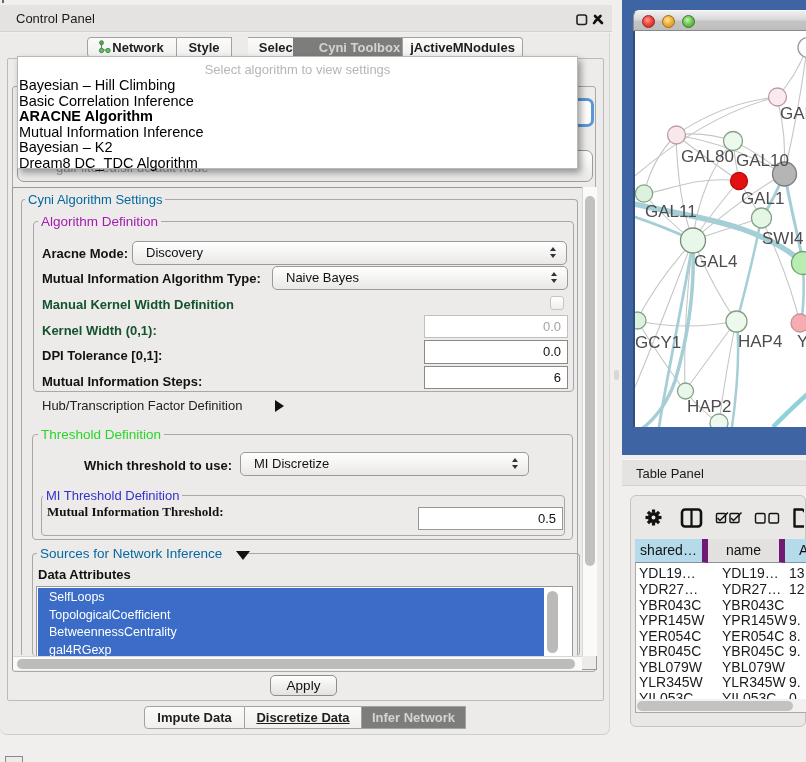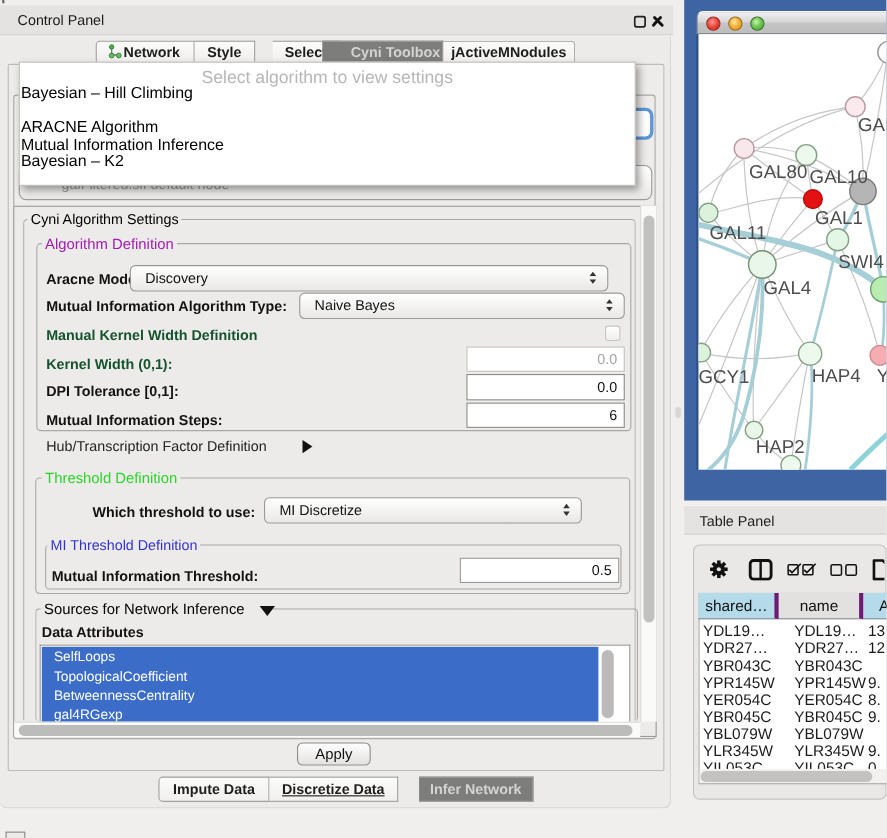--- a/index.html
+++ b/index.html
@@ -16,45 +16,45 @@
   
   #content { left:7px; top:58px; width:597px; height:643px; background:#edecea; border:1px solid #bcbbb9; border-radius:2px; }
   #outergroup { left:12px; top:86px; width:584px; height:586px; border:1px solid #aaa9a7; border-radius:3px; }
   
   #scrollpane { left:12px; top:187px; width:585px; height:483px; border:1px solid #9a9997; background:#ecebe9; }
   .vtrack { left:582px; top:187px; width:15px; height:469px; background:#fafaf8; border-left:1px solid #d8d7d5; }
   .vthumb { left:584.5px; top:196px; width:10px; height:370px; background:#c1c1bf; border-radius:5px; }
   .htrack { left:13px; top:656px; width:569px; height:14px; background:#fafaf8; border-top:1px solid #d8d7d5; }
   .hthumb { left:17px; top:658.5px; width:558px; height:10px; background:#bcbcba; border-radius:5px; }
   .group { position:absolute; border:1px solid #a9a8a6; border-radius:4px; }
-  .gtitle { position:absolute; background:#ecebe9; padding:0 3px; font-size:13px; color:#000000; white-space:nowrap; }
+  .gtitle { position:absolute; background:#ecebe9; padding:0 3px; font-size:13px; color:#0369a1; white-space:nowrap; }
   .lbl { position:absolute; font-size:13px; font-weight:700; color:#121212; white-space:nowrap; }
   .lbl.dis { color:#14532d; }
   .combo { position:absolute; background:linear-gradient(#ffffff,#e9e8e6); border:1px solid #9b9a98; border-radius:5px; font-size:13px; color:#111; }
   .combo .ct { position:absolute; left:13px; top:3px; }
   .arr { position:absolute; right:9px; width:7px; }
   .arr .up { width:0;height:0;border-left:3.5px solid transparent;border-right:3.5px solid transparent;border-bottom:4.5px solid #333; margin-bottom:2.5px;}
   .arr .dn { width:0;height:0;border-left:3.5px solid transparent;border-right:3.5px solid transparent;border-top:4.5px solid #333;}
   .field { position:absolute; background:#fff; text-align:right; font-size:13px; color:#111; padding-right:6px; }
   
   #overlay { left:17px; top:56px; width:561px; height:113px; background:#fff; border:1px solid #b9b8b6; box-shadow:3px 4px 7px rgba(0,0,0,0.38); z-index:30; }
-  #overlay .hd { position:absolute; left:0; top:5px; width:100%; text-align:center; font-size:16px; color:#b7b6b4; }
+  #overlay .hd { position:absolute; left:0; top:5px; width:100%; text-align:center; font-size:13px; color:#b7b6b4; }
   #overlay .it { position:absolute; left:1px; font-size:14.5px; color:#000; white-space:nowrap; }
   
   #desktop { left:622px; top:0; width:184px; height:455px; background:#3e64a3; }
   #macwin { left:633px; top:10px; width:173px; height:417px; }
   #mactitle { left:0; top:0; width:173px; height:21px; background:linear-gradient(#f0f0f0 0%,#d8d8d8 45%,#c4c4c4 55%,#bdbdbd 100%); border-top-left-radius:6px; border-top:1px solid #f8f8f8; border-left:1px solid #909090; border-bottom:1px solid #8a8a8a; }
   .light { position:absolute; top:4px; width:13px; height:13px; border-radius:50%; }
   #netview { left:635px; top:31px; width:171px; height:396px; background:#fff; }
   
   #tpstrip { left:622px; top:459px; width:184px; height:27px; background:#e4e3e1; border-top:1px solid #f6f6f2; border-bottom:1px solid #d2d1cf; }
   #tpstrip .t { position:absolute; left:14px; top:6px; font-size:13px; color:#1a1a1a; }
   #tpanel { left:630px; top:495px; width:176px; height:232px; background:#e9e8e6; border:1px solid #c5c4c2; border-radius:6px; }
   #ttable { left:635px; top:539px; width:171px; height:173px; background:#fff; border-left:1px solid #a9a8a6; border-top:1px solid #a9a8a6; }
-  .hc { position:absolute; top:539px; height:24px; border-right:4px solid #701a75; border-bottom:1px solid #889098; font-size:14px; color:#111; text-align:center; line-height:23px; }
+  .hc { position:absolute; top:539px; height:24px; border-right:6px solid #701a75; border-bottom:1px solid #889098; font-size:14px; color:#111; text-align:center; line-height:23px; }
   .trow { position:absolute; font-size:14px; color:#1b1b1b; white-space:nowrap; }
 </style>
 </head>
 <body>
 
 <div class="abs" style="left:2px;top:0;width:2px;height:3px;background:#666;"></div>
 
 <div class="abs" id="titlebar">
     <div class="t">Control Panel</div>
   <svg class="abs" style="left:576px;top:9px" width="30" height="12" viewBox="0 0 30 12">
@@ -90,21 +90,21 @@
 <div class="abs vthumb"></div>
 <div class="abs htrack"></div>
 <div class="abs hthumb"></div>
 
 <div class="group" style="left:21px;top:199px;width:557px;height:456px;border-bottom:none;border-bottom-left-radius:0;border-bottom-right-radius:0;"></div>
 <div class="gtitle" style="left:25px;top:192px;">Cyni Algorithm Settings</div>
 
 <div class="group" style="left:33px;top:221px;width:541px;height:171px;"></div>
 <div class="gtitle" style="left:38px;top:214px;color:#a21caf;font-size:13.5px;">Algorithm Definition</div>
 <div class="lbl" style="left:42px;top:246px;">Aracne Mode:</div>
-<div class="combo" style="left:118px;top:241px;width:435px;height:24px;">
+<div class="combo" style="left:132px;top:241px;width:435px;height:24px;">
     <div class="ct">Discovery</div>
   <div class="arr" style="top:5px;">
       <div class="up"></div>
       <div class="dn"></div>
     </div>
   </div>
 <div class="lbl" style="left:42px;top:271px;">Mutual Information Algorithm Type:</div>
 <div class="combo" style="left:272px;top:266px;width:296px;height:24px;">
     <div class="ct">Naive Bayes</div>
   <div class="arr" style="top:5px;">
@@ -130,21 +130,21 @@
 <div class="combo" style="left:240px;top:452px;width:289px;height:24px;">
     <div class="ct">MI Discretize</div>
   <div class="arr" style="top:5px;">
       <div class="up"></div>
       <div class="dn"></div>
     </div>
   </div>
 
 <div class="group" style="left:41px;top:495px;width:524px;height:41px;"></div>
 <div class="gtitle" style="left:43px;top:488px;color:#3132cf;">MI Threshold Definition</div>
-<div class="lbl" style="left:47px;top:516px;">Mutual Information Threshold:</div>
+<div class="lbl" style="left:47px;top:504px;font-family:Liberation Serif, serif;">Mutual Information Threshold:</div>
 <div class="field" style="left:418px;top:507px;width:145px;height:23px;border:1px solid #989795;line-height:21px;">0.5</div>
 
 <div class="group" style="left:32px;top:553px;width:548px;height:103px;border-bottom:none;"></div>
 <div class="gtitle" style="left:37px;top:546px;font-size:13.5px;padding-right:26px;">Sources for Network Inference</div>
 <div class="abs" style="left:236px;top:551px;width:0;height:0;border-left:7.5px solid transparent;border-right:7.5px solid transparent;border-top:9px solid #111;"></div>
 <div class="lbl" style="left:38px;top:567px;font-size:13px;">Data Attributes</div>
 
 <div class="abs" style="left:36px;top:586px;width:537px;height:70px;background:#fff;border:1px solid #999896;border-bottom:none;overflow:hidden;">
   <div class="abs" style="left:1px;top:1px;width:506px;height:69px;background:#3a6cc8;color:#fff;font-size:12.5px;">
     <div class="abs" style="left:11px;top:2px;">SelfLoops</div>
@@ -152,30 +152,32 @@
     <div class="abs" style="left:11px;top:37px;">BetweennessCentrality</div>
     <div class="abs" style="left:11px;top:54.5px;">gal4RGexp</div>
   </div>
   <div class="abs" style="left:510px;top:4px;width:11px;height:62px;background:#bbbab8;border-radius:5.5px;"></div>
 </div>
 
 <div class="abs" style="left:270px;top:675px;width:67px;height:21px;background:linear-gradient(#fefefe,#e3e2e0);border:1px solid #8e8d8b;border-radius:5px;font-size:13.5px;color:#111;text-align:center;line-height:19px;">Apply</div>
 
 <div class="tab btab" style="left:144px;width:101px;border-left:1px solid #a3a2a0;border-top-left-radius:4px;border-bottom-left-radius:4px;">Impute Data</div>
 <div class="tab btab" style="left:245px;width:117px;text-decoration:underline;">Discretize Data</div>
-<div class="tab btab sel" style="left:362px;width:104px;margin-left:19px;">Infer Network</div>
+<div class="tab btab sel" style="left:362px;width:104px;">Infer Network</div>
 
 <div class="abs" style="left:5px;top:756px;width:18px;height:10px;border:1.5px solid #888;background:#ecebe9;"></div>
 
 <div class="abs" id="overlay">
   <div class="hd">Select algorithm to view settings</div>
   <div class="it" style="top:20px;">Bayesian – Hill Climbing</div>
-  <div class="it" style="top:51px;font-weight:400;">ARACNE Algorithm</div>
+  <div class="it" style="top:35.5px;">Basic Correlation Inference</div>
+  <div class="it" style="top:51px;font-weight:700;">ARACNE Algorithm</div>
   <div class="it" style="top:66.5px;">Mutual Information Inference</div>
   <div class="it" style="top:82px;">Bayesian – K2</div>
+  <div class="it" style="top:97.5px;">Dream8 DC_TDC Algorithm</div>
 </div>
 
 <div class="abs" id="desktop"></div>
 
 <div class="abs" style="left:614px;top:370px;width:5px;height:10px;background:#d8d7d5;border-radius:2px;"></div>
 
 <div class="abs" id="macwin">
   <div class="abs" id="mactitle" style="position:absolute;">
     <div class="light" style="left:8px;background:radial-gradient(circle at 4.5px 4px,#ff9a94 0%,#ee4b40 45%,#c61d14 100%);border:0.5px solid #9a2018;"></div>
     <div class="light" style="left:28px;background:radial-gradient(circle at 4.5px 4px,#ffe9a0 0%,#f2b13c 45%,#d88e16 100%);border:0.5px solid #9c6a10;"></div>

